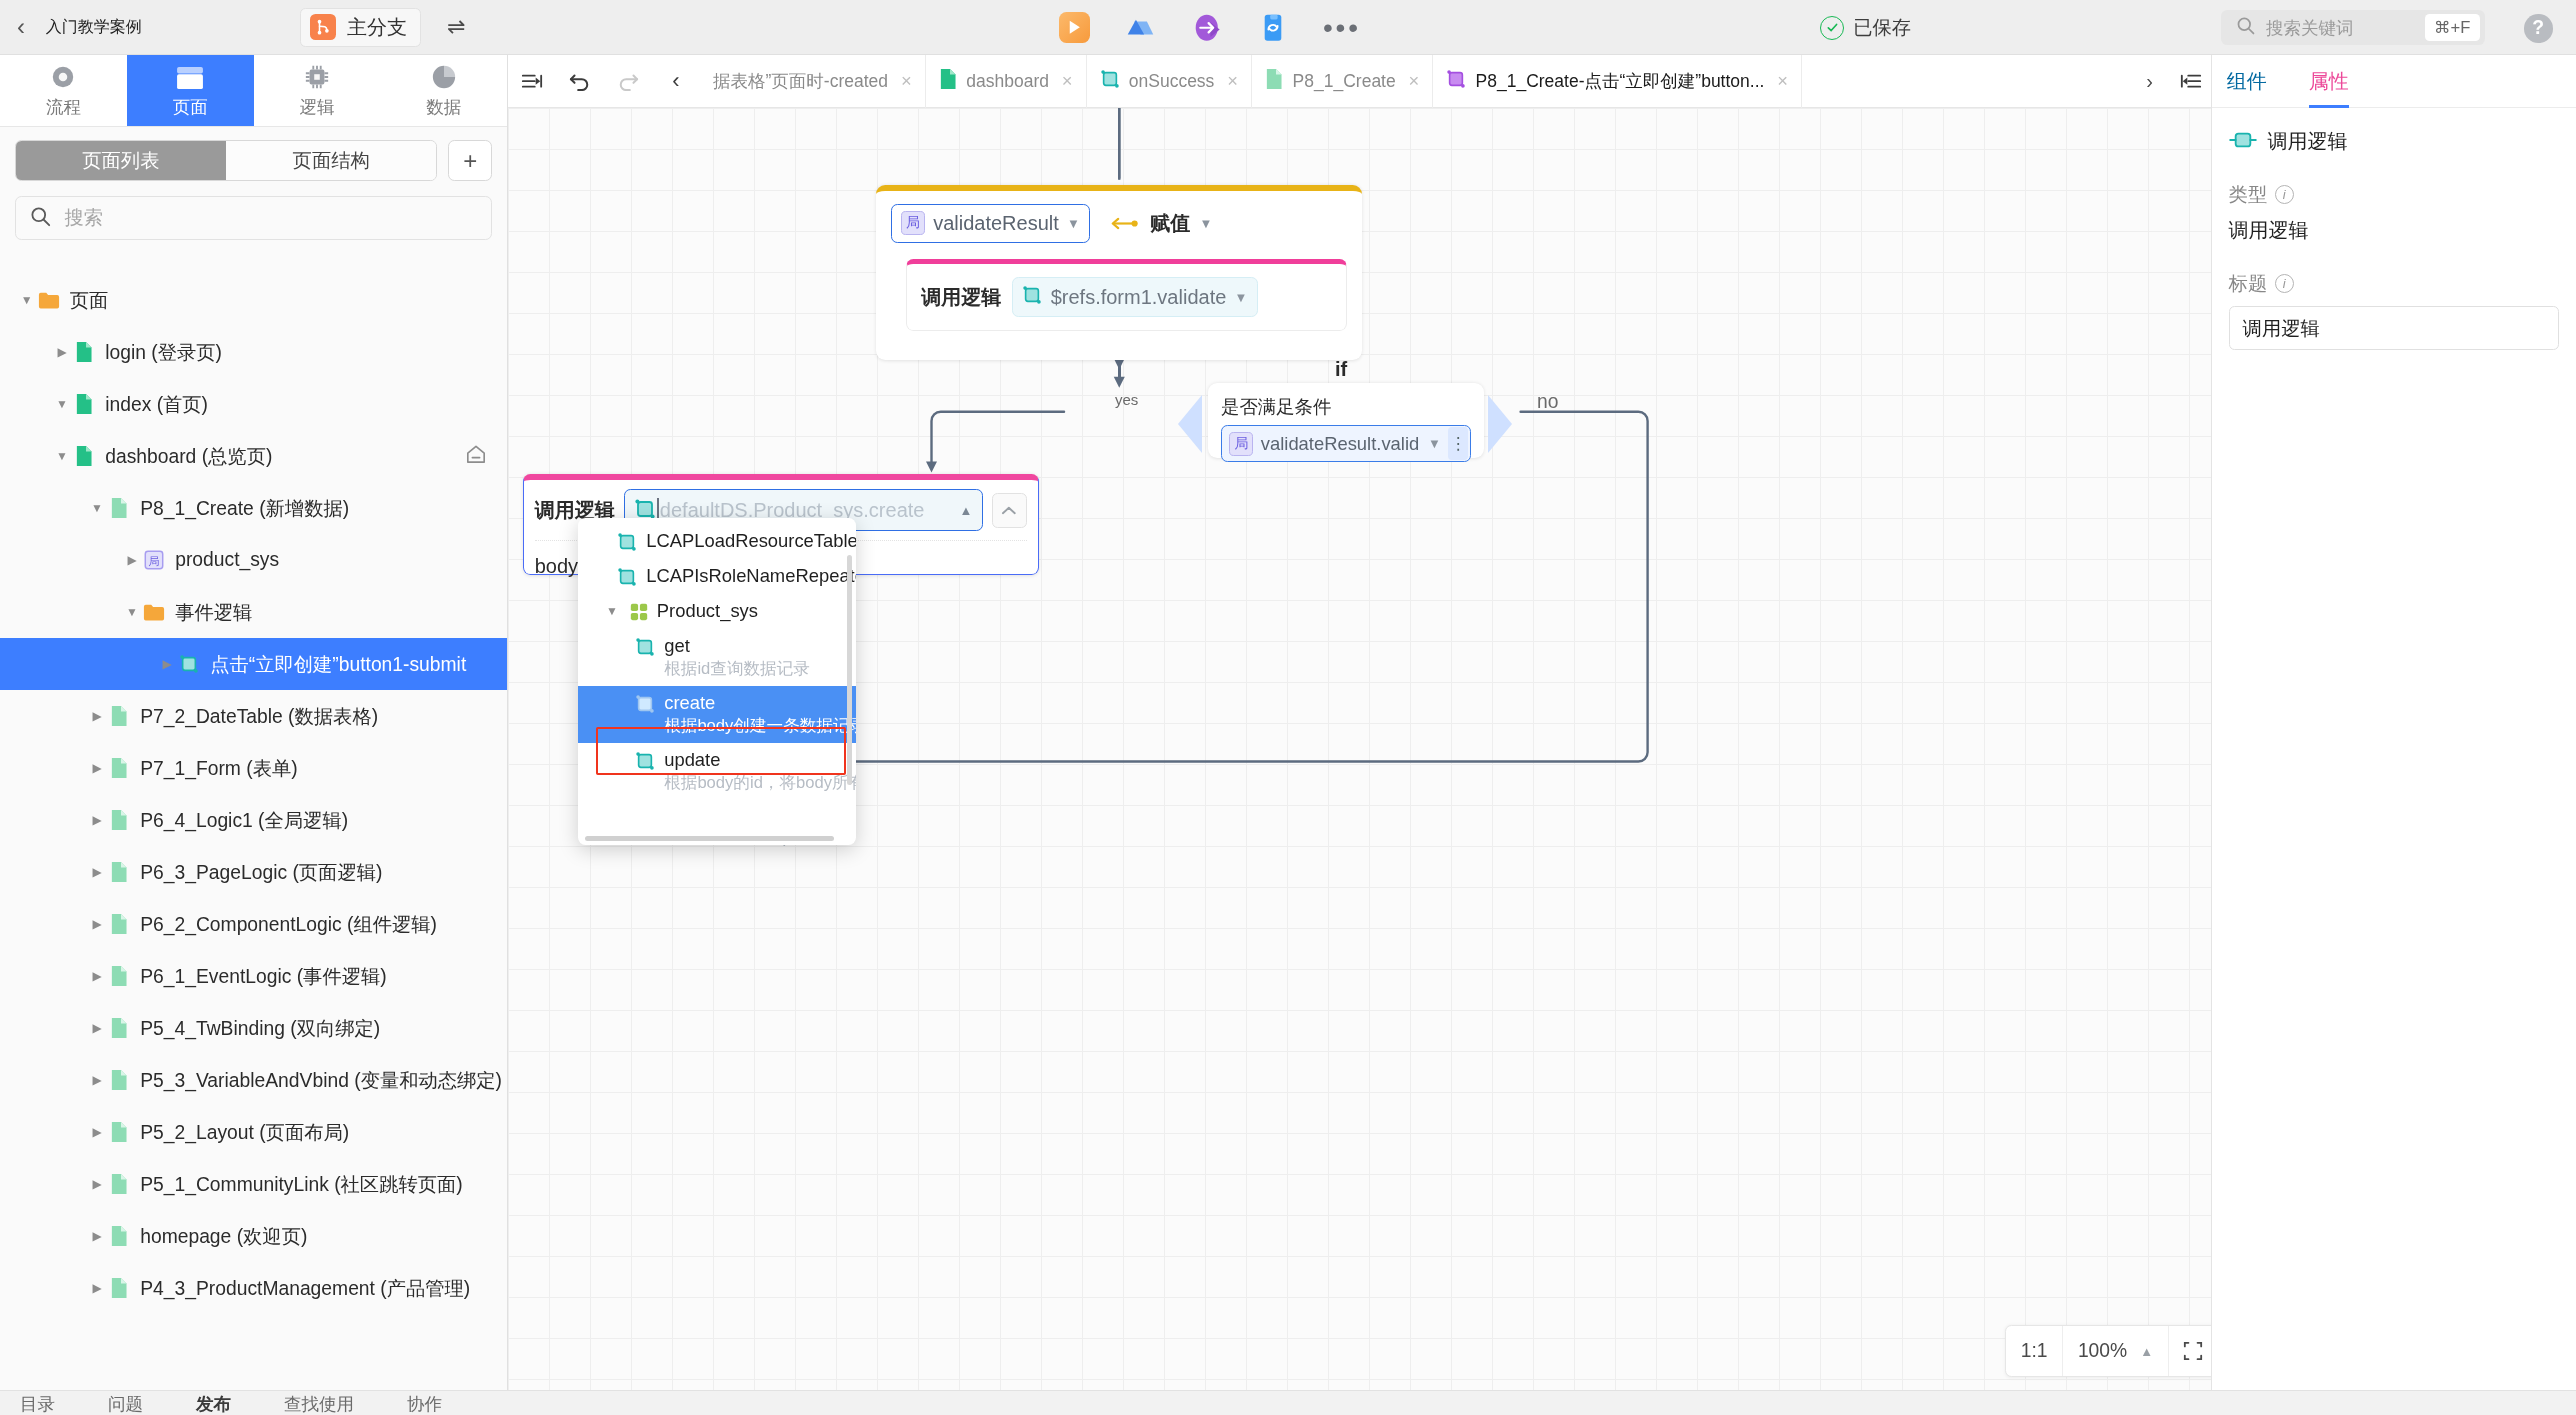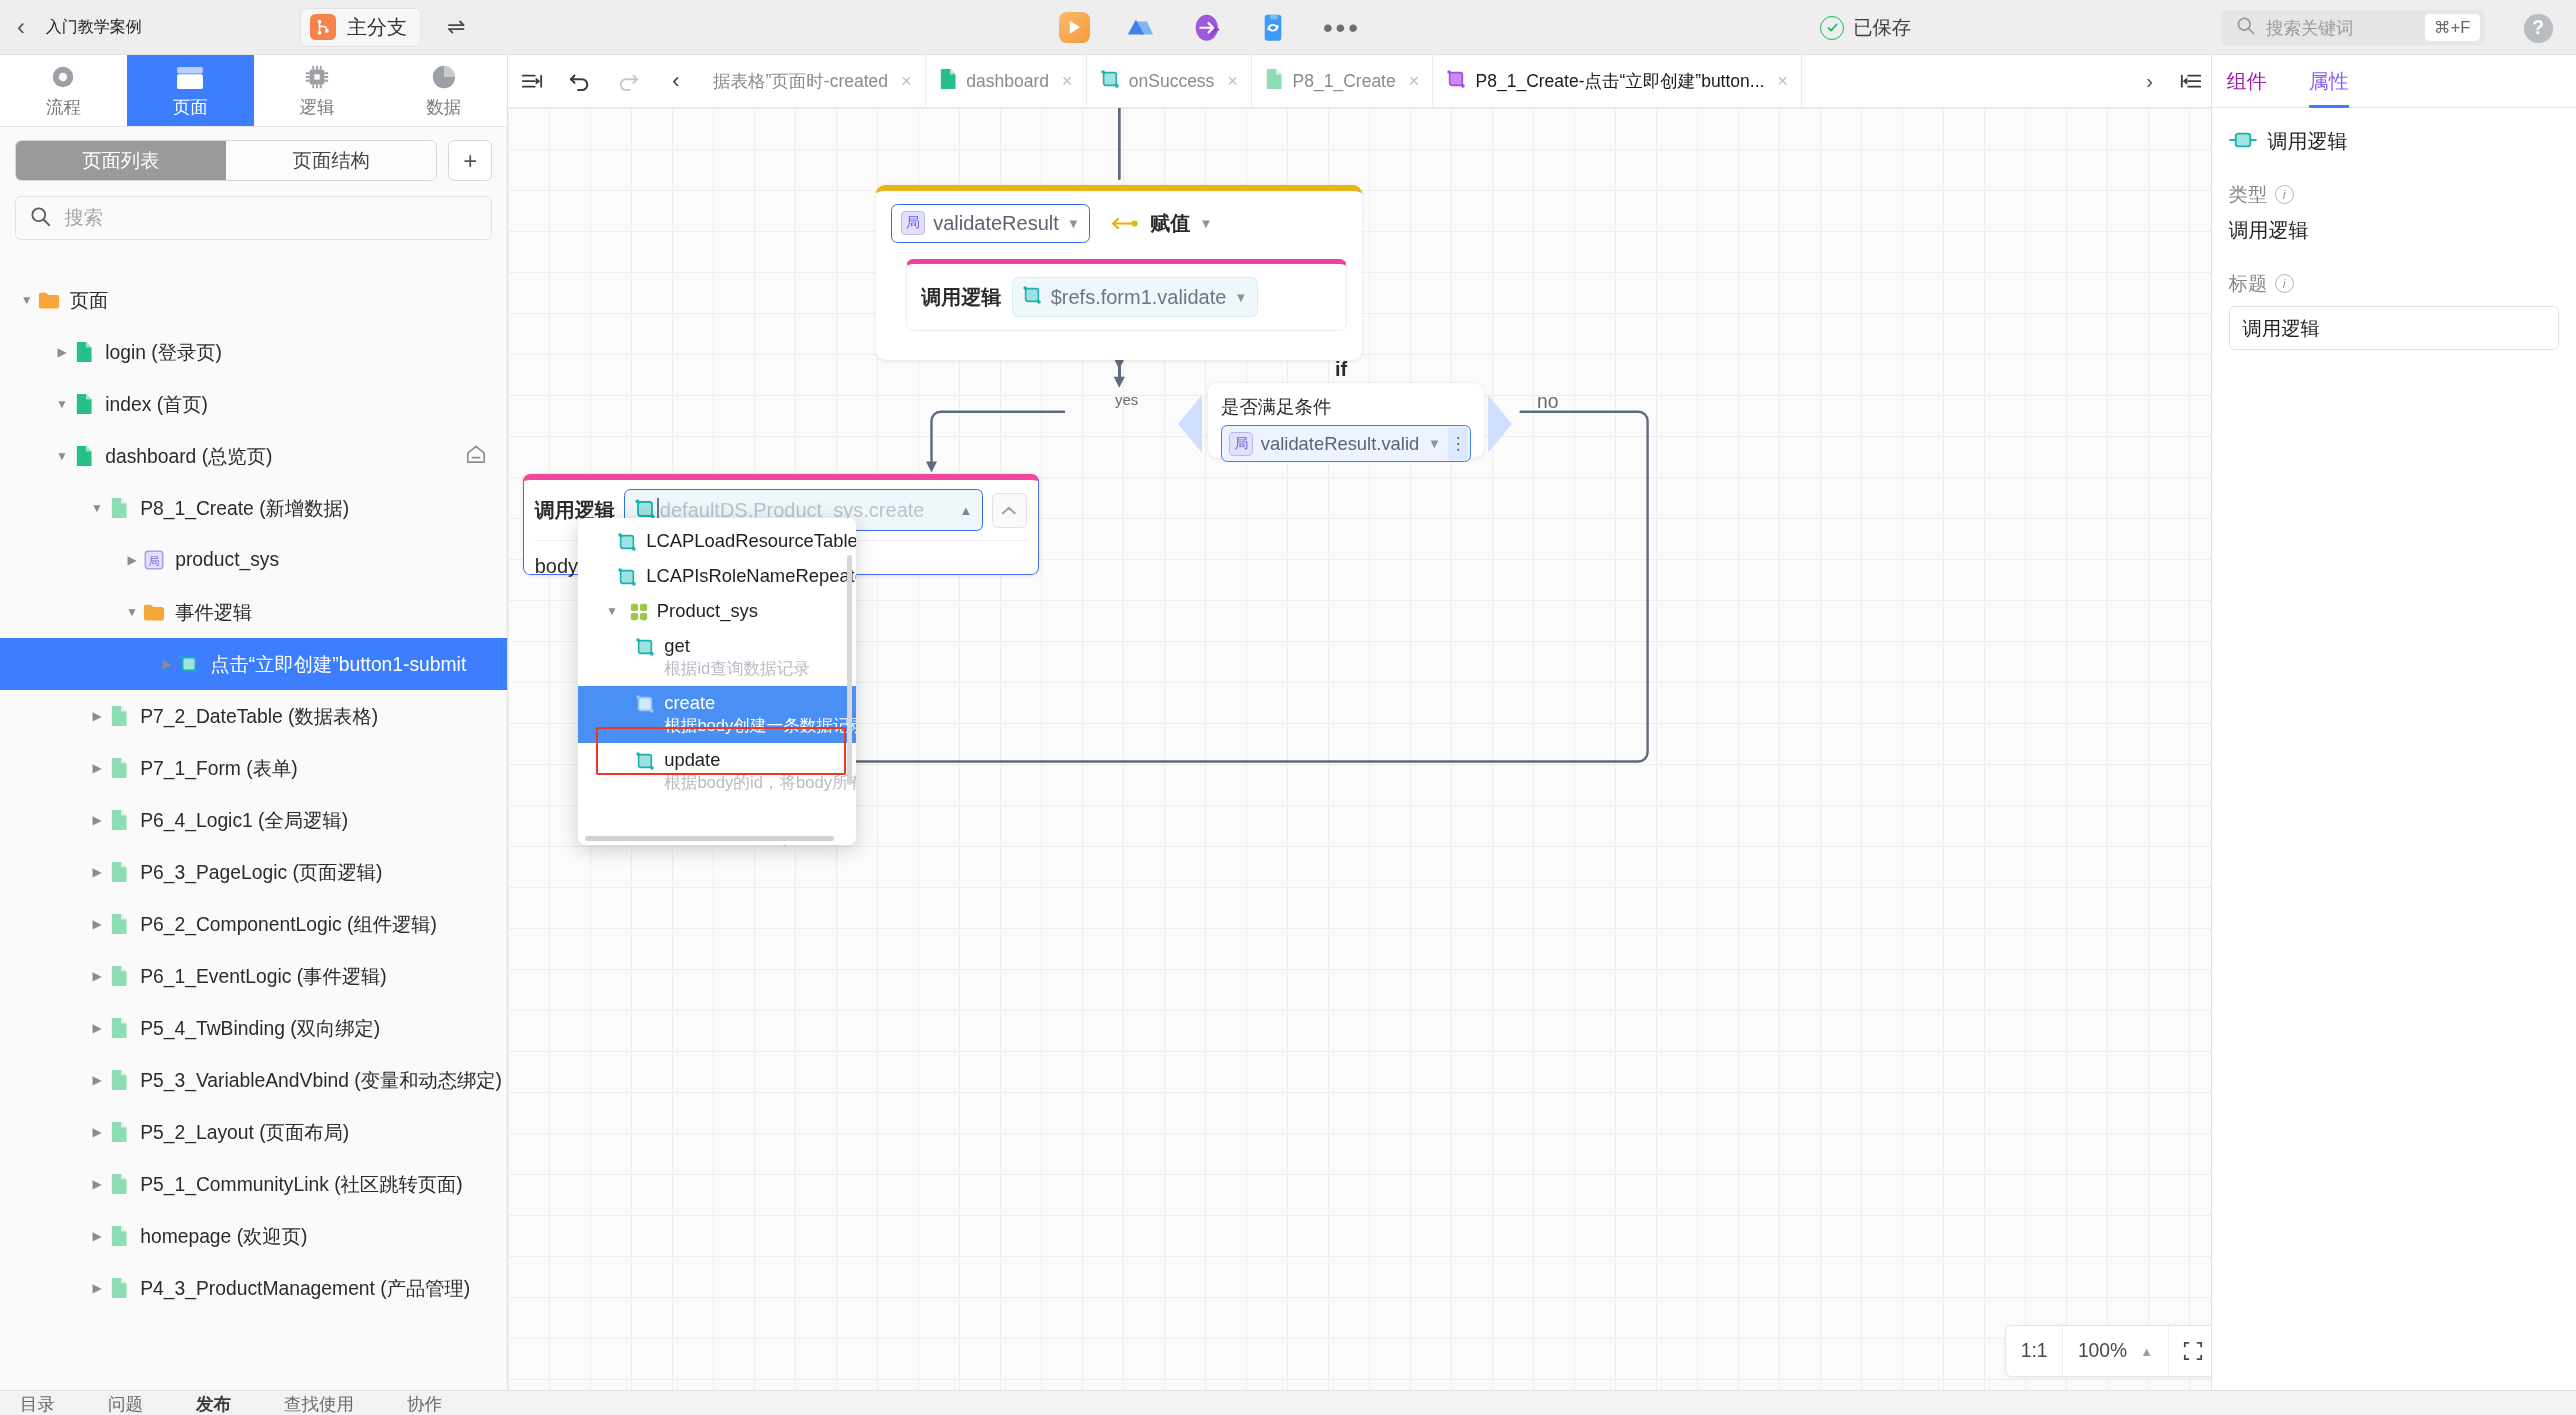--- a/index.html
+++ b/index.html
@@ -156,22 +156,22 @@
   
   .zoomctl { position: absolute; left: 1497px; top: 1217px; height: 52px; display: flex; background: #fff;
     border: 0.9px solid #e6e6e6; border-radius: 6.4px; box-shadow: 0 0.9px 3.7px rgba(0,0,0,.06); }
   .zc { display: flex; align-items: center; justify-content: center; padding: 0 14.7px; font-size: 19.3px; color: #4a4a4a; border-right: 0.9px solid #eee; cursor: pointer; }
   .zc:last-child { border-right: none; }
   .zc .up { color: #9aa0a6; font-size: 13px; margin-left: 13px; }
 
   
   .rpanel { position: absolute; left: 2211px; top: 55px; width: 365px; height: 1361px; background: #fff; border-left: 0.9px solid #e4e4e4; }
   .rp-tabs { display: flex; height: 53px; border-bottom: 0.9px solid #ececec; align-items: stretch; padding-left: 14.7px; gap: 42px; }
-  .rp-tab { display: flex; align-items: center; font-size: 20px; color: #a21caf; cursor: pointer; position: relative; }
-  .rp-tab.active { color: #8b5cf6; }
+  .rp-tab { display: flex; align-items: center; font-size: 20px; color: #0369a1; cursor: pointer; position: relative; }
+  .rp-tab.active { color: #ec4899; }
   .rp-tab.active::after { content: ""; position: absolute; left: 0; right: 0; bottom: -0.9px; height: 2.8px; background: #3d7eff; }
   .rp-head { display: flex; align-items: center; gap: 11px; padding: 20px 16.6px 0 16.6px; }
   .rp-head .t { font-size: 20px; color: #1f1f1f; }
   .rp-field { padding: 26px 16.6px 0 16.6px; }
   .rp-label { display: flex; align-items: center; gap: 7.4px; font-size: 19.3px; color: #888; margin-bottom: 9.2px; }
   .info-i { width: 19.3px; height: 19.3px; border-radius: 50%; border: 1.4px solid #b5b5b5; color: #9a9a9a;
     font-size: 13px; display:flex;align-items:center;justify-content:center; font-style: italic; }
   .rp-value { font-size: 20px; color: #1f1f1f; }
   .rp-input { margin-top: 1.8px; height: 44px; border: 0.9px solid #e0e0e0; border-radius: 5.5px; display: flex; align-items: center;
     padding: 0 13px; font-size: 19.3px; color: #1f1f1f; background: #fff; }

